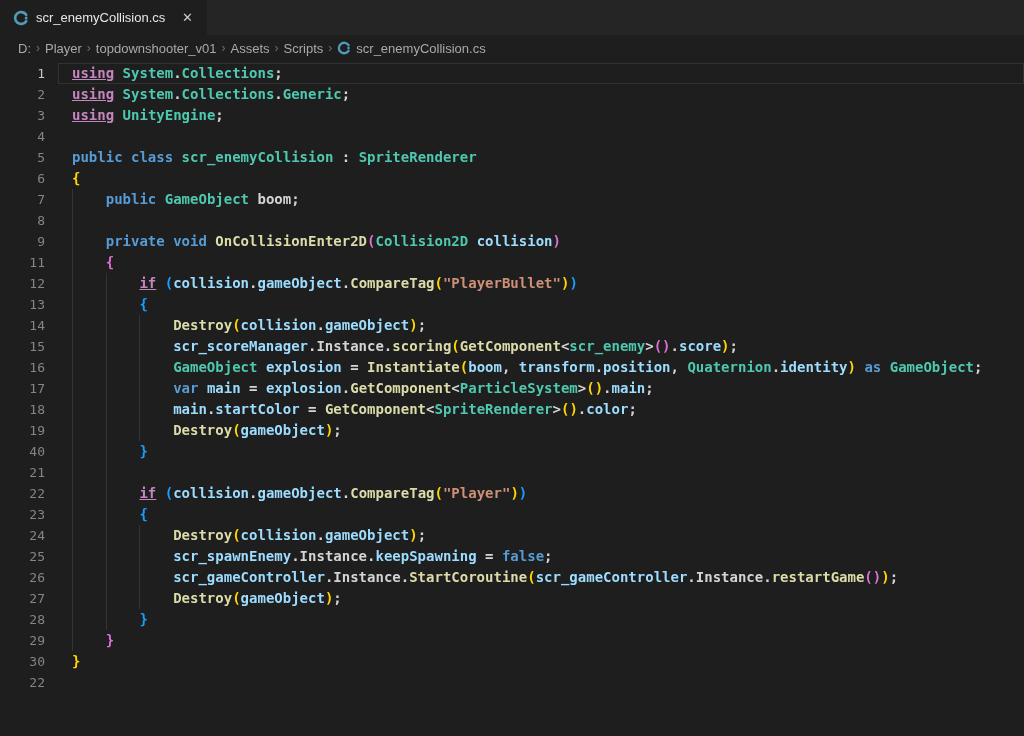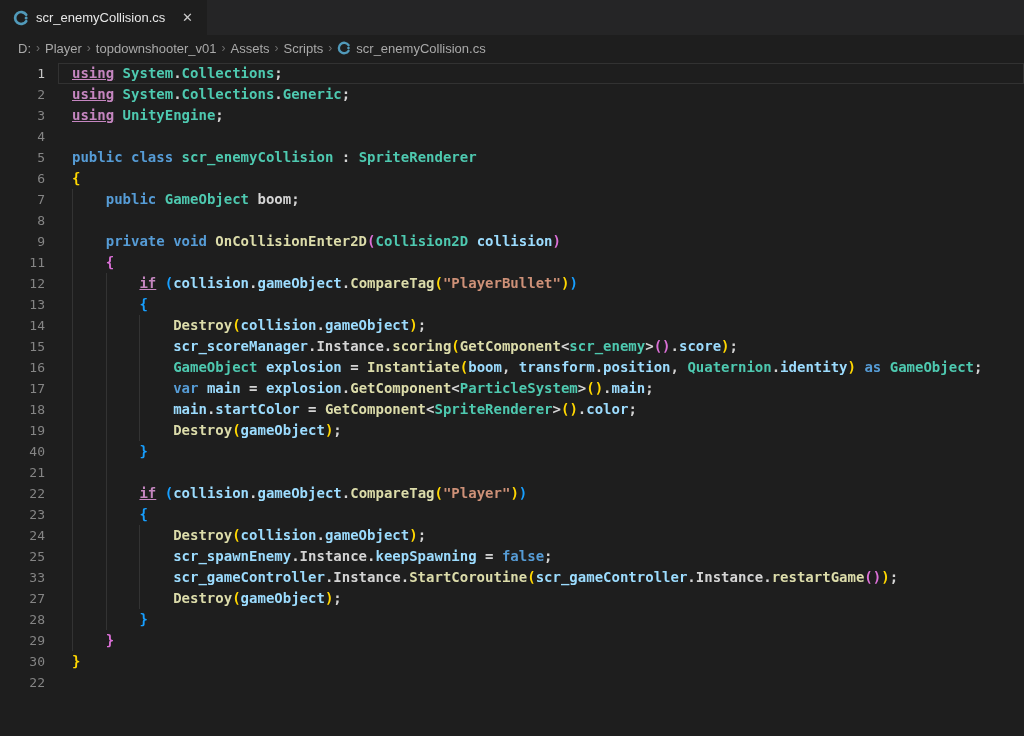--- a/index.html
+++ b/index.html
@@ -214,21 +214,21 @@
     </div>
     <div class="row">
       <div class="gutter">24</div>
       <div class="code-line"><span class="guide" style="left: calc(0ch + 14px);"></span><span class="guide" style="left: calc(4ch + 14px);"></span><span class="guide" style="left: calc(8ch + 14px);"></span><span class="tk-w">            </span><span class="tk-f">Destroy</span><span class="tk-b1">(</span><span class="tk-v">collision</span><span class="tk-w">.</span><span class="tk-v">gameObject</span><span class="tk-b1">)</span><span class="tk-w">;</span></div>
     </div>
     <div class="row">
       <div class="gutter">25</div>
       <div class="code-line"><span class="guide" style="left: calc(0ch + 14px);"></span><span class="guide" style="left: calc(4ch + 14px);"></span><span class="guide" style="left: calc(8ch + 14px);"></span><span class="tk-w">            </span><span class="tk-v">scr_spawnEnemy</span><span class="tk-w">.Instance.</span><span class="tk-v">keepSpawning</span><span class="tk-w"> = </span><span class="tk-k">false</span><span class="tk-w">;</span></div>
     </div>
     <div class="row">
-      <div class="gutter">33</div>
+      <div class="gutter">26</div>
       <div class="code-line"><span class="guide" style="left: calc(0ch + 14px);"></span><span class="guide" style="left: calc(4ch + 14px);"></span><span class="guide" style="left: calc(8ch + 14px);"></span><span class="tk-w">            </span><span class="tk-v">scr_gameController</span><span class="tk-w">.Instance.</span><span class="tk-f">StartCoroutine</span><span class="tk-b1">(</span><span class="tk-v">scr_gameController</span><span class="tk-w">.Instance.</span><span class="tk-f">restartGame</span><span class="tk-b2">()</span><span class="tk-b1">)</span><span class="tk-w">;</span></div>
     </div>
     <div class="row">
       <div class="gutter">27</div>
       <div class="code-line"><span class="guide" style="left: calc(0ch + 14px);"></span><span class="guide" style="left: calc(4ch + 14px);"></span><span class="guide" style="left: calc(8ch + 14px);"></span><span class="tk-w">            </span><span class="tk-f">Destroy</span><span class="tk-b1">(</span><span class="tk-v">gameObject</span><span class="tk-b1">)</span><span class="tk-w">;</span></div>
     </div>
     <div class="row">
       <div class="gutter">28</div>
       <div class="code-line"><span class="guide" style="left: calc(0ch + 14px);"></span><span class="guide" style="left: calc(4ch + 14px);"></span><span class="tk-w">        </span><span class="tk-b3">}</span></div>
     </div>

